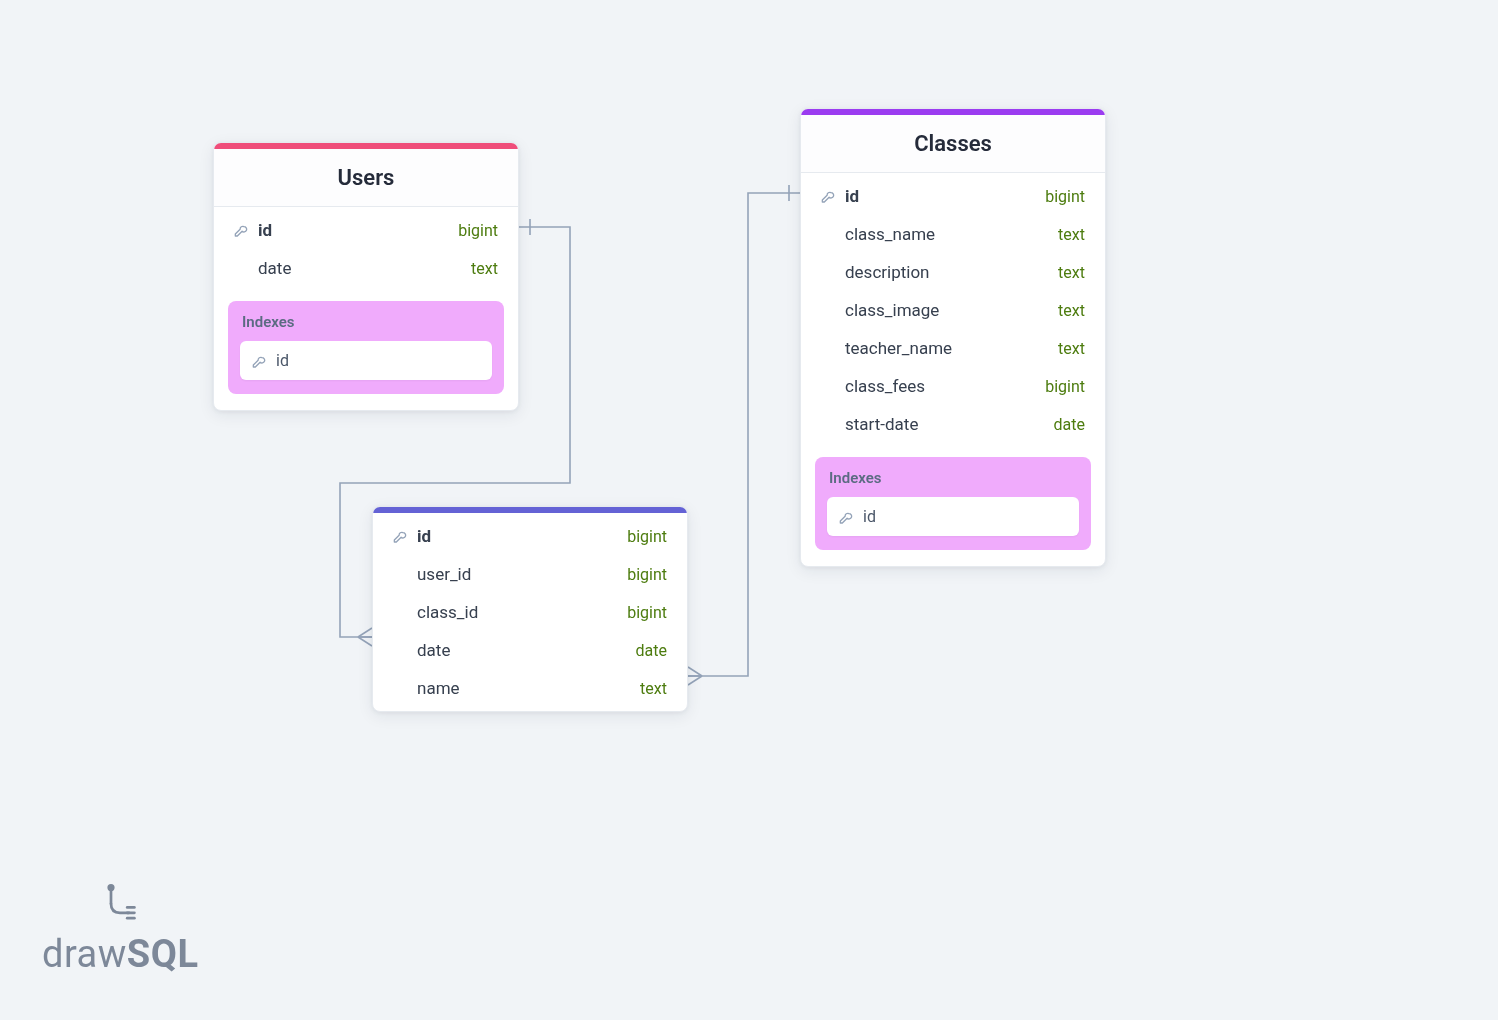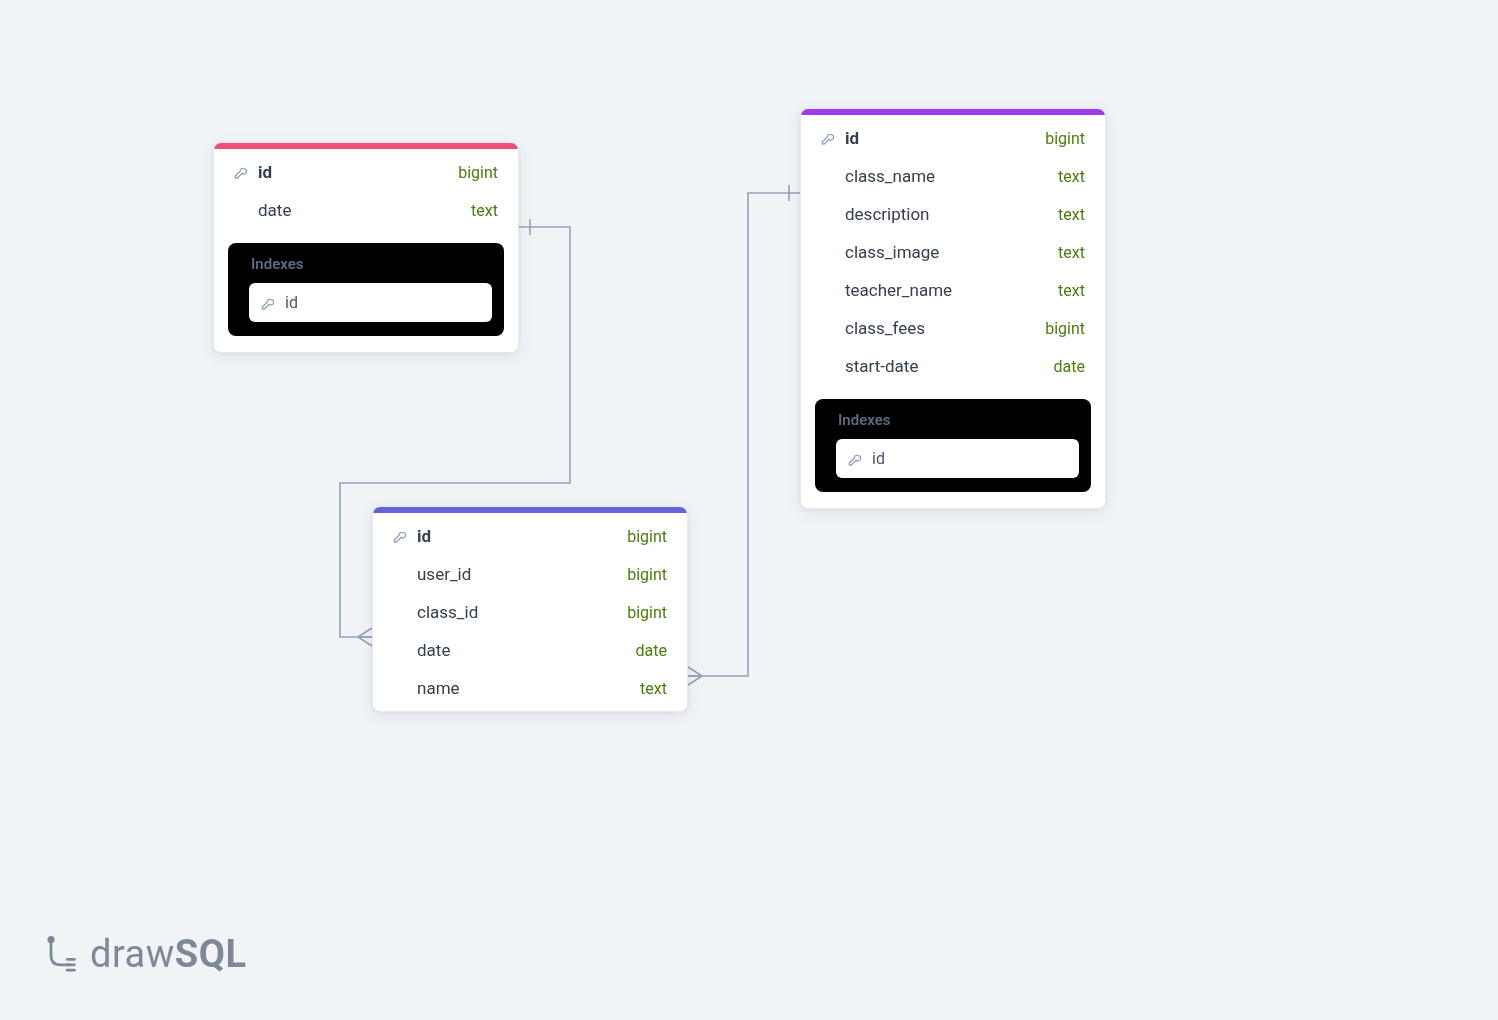--- a/index.html
+++ b/index.html
@@ -60,23 +60,23 @@
     color: #37404f;
     flex: 1;
   }
   .col-name.pk { font-weight: 700; }
   .col-type {
     color: #4d7c0f;
     font-size: 16px;
   }
   .indexes-box {
     margin: 10px 14px 16px 14px;
-    background: #000000;
+    background: #f0abfc;
     border-radius: 8px;
-    padding: 12px 12px 14px 21px;
+    padding: 12px 12px 14px 12px;
   }
   .indexes-title {
     color: #5b6b82;
     font-size: 15px;
     font-weight: 600;
     margin-bottom: 10px;
     padding-left: 2px;
   }
   .index-pill {
     background: #fff;
@@ -96,20 +96,21 @@
 
   
   .brand {
     position: absolute;
     left: 42px;
     bottom: 44px;
     display: flex;
     align-items: center;
     gap: 12px;
     color: #7d8899;
+    flex-direction: column;
   }
   .brand-logo {
     width: 36px; height: 36px;
   }
   .brand-text {
     font-size: 38px;
     font-weight: 400;
     letter-spacing: 0.5px;
   }
   .brand-text .bold { font-weight: 700; }
@@ -137,20 +138,21 @@
       <line class="conn-stroke" x1="789" y1="185" x2="789" y2="201"></line>
 
       <line class="conn-stroke" x1="702" y1="676" x2="688" y2="667"></line>
       <line class="conn-stroke" x1="702" y1="676" x2="688" y2="676"></line>
       <line class="conn-stroke" x1="702" y1="676" x2="688" y2="685"></line>
     </g>
   </svg>
 
   <div class="table-card" id="card-users" style="left: 213px; top: 142px; width: 306px;">
     <div class="accent" id="accent-users" style="background: rgb(239, 77, 122);"></div>
+    <div class="card-header">Users</div>
     <div class="columns" id="cols-users">
         <div class="col-row">
           <span class="col-icon">
             <svg class="key-svg" viewBox="0 0 24 24">
               <path fill="none" stroke="#94a3b8" stroke-width="2" stroke-linecap="round" stroke-linejoin="round" d="M15 7a4 4 0 1 1-2.83 6.83L5 21H2v-3l7.17-7.17A4 4 0 0 1 15 7z"></path>
             </svg>
           </span>
           <span class="col-name pk">id</span>
           <span class="col-type">bigint</span>
         </div>
@@ -166,20 +168,21 @@
         <svg class="key-svg" viewBox="0 0 24 24">
             <path fill="none" stroke="#94a3b8" stroke-width="2" stroke-linecap="round" stroke-linejoin="round" d="M15 7a4 4 0 1 1-2.83 6.83L5 21H2v-3l7.17-7.17A4 4 0 0 1 15 7z"></path>
           </svg>
         <span>id</span>
       </div>
     </div>
   </div>
 
   <div class="table-card" id="card-classes" style="left: 800px; top: 108px; width: 306px;">
     <div class="accent" id="accent-classes" style="background: rgb(155, 60, 240);"></div>
+    <div class="card-header">Classes</div>
     <div class="columns" id="cols-classes">
         <div class="col-row">
           <span class="col-icon">
             <svg class="key-svg" viewBox="0 0 24 24">
               <path fill="none" stroke="#94a3b8" stroke-width="2" stroke-linecap="round" stroke-linejoin="round" d="M15 7a4 4 0 1 1-2.83 6.83L5 21H2v-3l7.17-7.17A4 4 0 0 1 15 7z"></path>
             </svg>
           </span>
           <span class="col-name pk">id</span>
           <span class="col-type">bigint</span>
         </div>

